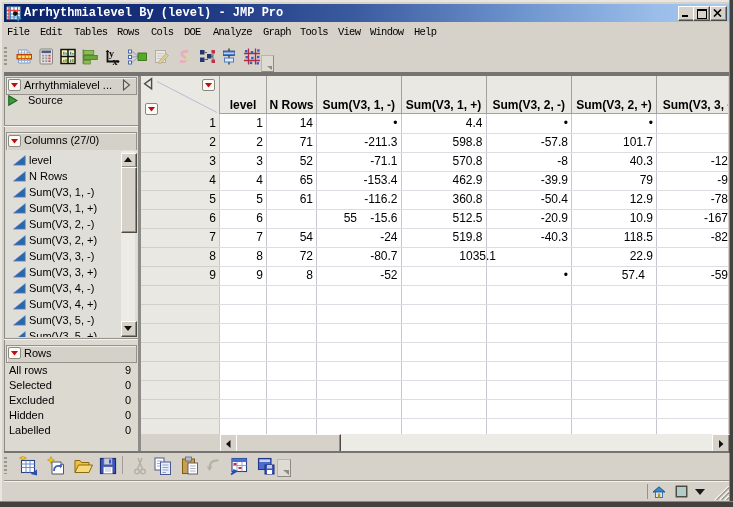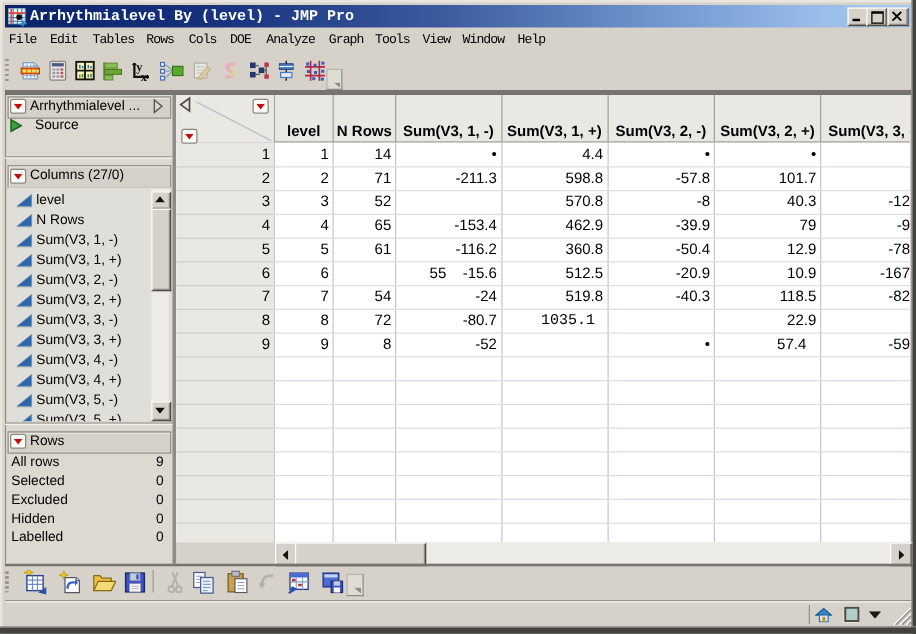--- a/index.html
+++ b/index.html
@@ -355,20 +355,21 @@
       <div class="rownum" style="left:0px;top:57px;width:75px;">2</div>
       <div class="cell" style="left:78px;top:57px;width:44px;">2</div>
       <div class="cell" style="left:125px;top:57px;width:47px;">71</div>
       <div class="cell" style="left:175px;top:57px;width:81.5px;">-211.3</div>
       <div class="cell" style="left:259.5px;top:57px;width:82.0px;">598.8</div>
       <div class="cell" style="left:344.5px;top:57px;width:82.5px;">-57.8</div>
       <div class="cell" style="left:430px;top:57px;width:82px;">101.7</div>
       <div class="rownum" style="left:0px;top:76px;width:75px;">3</div>
       <div class="cell" style="left:78px;top:76px;width:44px;">3</div>
       <div class="cell" style="left:125px;top:76px;width:47px;">52</div>
+      <div class="cell" style="left:175px;top:76px;width:81.5px;">-71.1</div>
       <div class="cell" style="left:259.5px;top:76px;width:82.0px;">570.8</div>
       <div class="cell" style="left:344.5px;top:76px;width:82.5px;">-8</div>
       <div class="cell" style="left:430px;top:76px;width:82px;">40.3</div>
       <div class="cell" style="left:515px;top:76px;width:72px;">-12</div>
       <div class="rownum" style="left:0px;top:95px;width:75px;">4</div>
       <div class="cell" style="left:78px;top:95px;width:44px;">4</div>
       <div class="cell" style="left:125px;top:95px;width:47px;">65</div>
       <div class="cell" style="left:175px;top:95px;width:81.5px;">-153.4</div>
       <div class="cell" style="left:259.5px;top:95px;width:82.0px;">462.9</div>
       <div class="cell" style="left:344.5px;top:95px;width:82.5px;">-39.9</div>
@@ -395,21 +396,21 @@
       <div class="cell" style="left:125px;top:152px;width:47px;">54</div>
       <div class="cell" style="left:175px;top:152px;width:81.5px;">-24</div>
       <div class="cell" style="left:259.5px;top:152px;width:82.0px;">519.8</div>
       <div class="cell" style="left:344.5px;top:152px;width:82.5px;">-40.3</div>
       <div class="cell" style="left:430px;top:152px;width:82px;">118.5</div>
       <div class="cell" style="left:515px;top:152px;width:72px;">-82</div>
       <div class="rownum" style="left:0px;top:171px;width:75px;">8</div>
       <div class="cell" style="left:78px;top:171px;width:44px;">8</div>
       <div class="cell" style="left:125px;top:171px;width:47px;">72</div>
       <div class="cell" style="left:175px;top:171px;width:81.5px;">-80.7</div>
-      <div class="cell" style="left:253px;top:171px;width:82.0px;font-family:Liberation Mono, monospace;">1035.1</div>
+      <div class="cell" style="left:273px;top:171px;width:82.0px;">1035.1</div>
       <div class="cell" style="left:430px;top:171px;width:82px;">22.9</div>
       <div class="rownum" style="left:0px;top:190px;width:75px;">9</div>
       <div class="cell" style="left:78px;top:190px;width:44px;">9</div>
       <div class="cell" style="left:125px;top:190px;width:47px;">8</div>
       <div class="cell" style="left:175px;top:190px;width:81.5px;">-52</div>
       <div class="cell" style="left:344.5px;top:190px;width:82.5px;">•</div>
       <div class="cell" style="left:422px;top:190px;width:82px;">57.4</div>
       <div class="cell" style="left:515px;top:190px;width:72px;">-59</div>
     </div>
 <div class="redbtn" style="left:202px;top:79px;width:11px;height:10px;">

